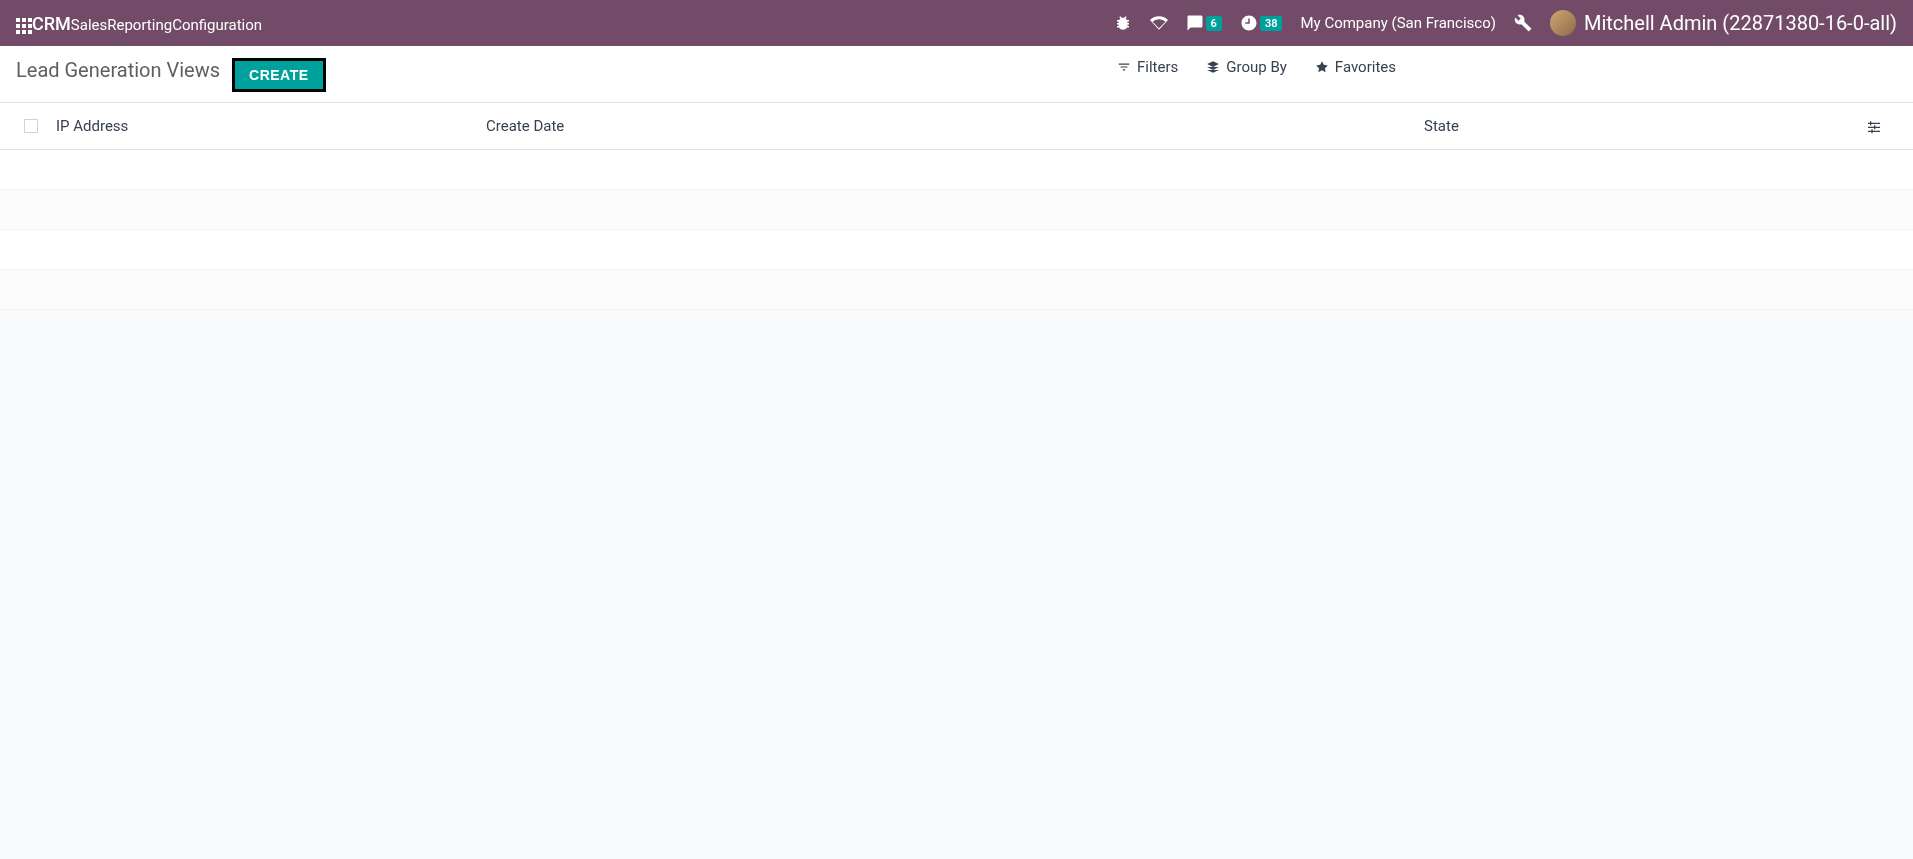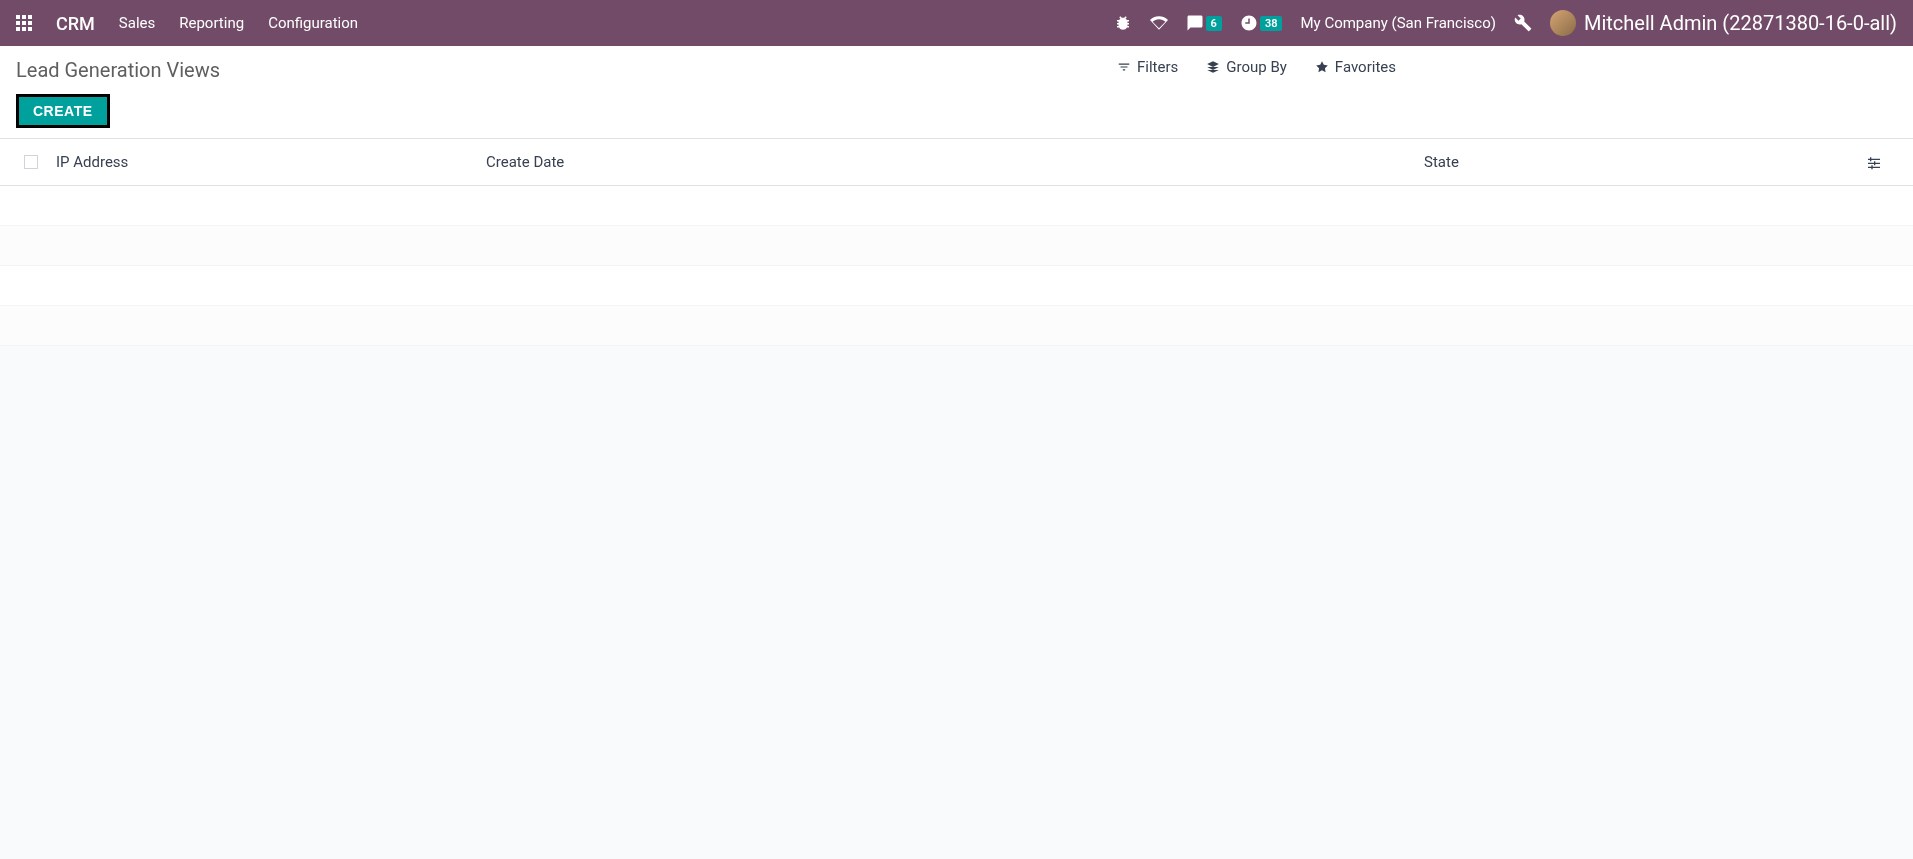--- a/index.html
+++ b/index.html
@@ -1,33 +1,33 @@
 <!DOCTYPE html>
 <html><head>
 <meta charset="utf-8">
 <style>
 * { box-sizing: border-box; margin: 0; padding: 0; }
 body { font-family: -apple-system, BlinkMacSystemFont, "Segoe UI", Roboto, "Helvetica Neue", Arial, sans-serif; font-size: 14px; color: #374151; background: #f9fafb; }
 .navbar { background: #714B67; color: #fff; display: flex; align-items: center; height: 46px; padding: 0 16px; gap: 20px; }
-.navbar-left { display: flex; align-items: center; gap: 24px; }
+.navbar-left { display: flex; align-items: flex-end; }
 .navbar-right { display: flex; align-items: center; gap: 18px; margin-left: auto; }
 .apps-icon { display: grid; grid-template-columns: repeat(3, 4px); grid-template-rows: repeat(3, 4px); gap: 2px; cursor: pointer; }
 .apps-icon span { background: #fff; width: 4px; height: 4px; }
 .brand { font-size: 18px; font-weight: 500; color: #fff; cursor: pointer; }
 .nav-link { color: #fff; font-size: 15px; cursor: pointer; }
 .nav-icon { color: #fff; cursor: pointer; display: flex; align-items: center; position: relative; }
 .nav-icon svg { width: 18px; height: 18px; fill: #fff; }
 .badge { background: #00A09D; color: #fff; font-size: 11px; font-weight: 600; padding: 1px 5px; border-radius: 2px; margin-left: 2px; }
 .company-name { color: #fff; font-size: 15px; cursor: pointer; }
 .avatar { width: 26px; height: 26px; border-radius: 50%; background: linear-gradient(135deg, #d4a574, #8b6b47); display: inline-block; }
 .user-area { display: flex; align-items: center; gap: 8px; cursor: pointer; }
 .user-name { color: #fff; font-size: 20px; }
 
 .control-panel { background: #fff; padding: 12px 16px 10px 16px; display: flex; justify-content: space-between; border-bottom: 1px solid #dee2e6; }
-.cp-left { display: flex; flex-direction: column; gap: 12px; }
+.cp-left { display: flex; flex-direction: row; gap: 12px; }
 .breadcrumb { font-size: 20px; color: #5f5f5f; font-weight: 400; }
 .create-btn { background: #00A09D; color: #fff; border: 3px solid #000; padding: 6px 14px; font-size: 14px; font-weight: 600; cursor: pointer; letter-spacing: 0.5px; align-self: flex-start; }
 .cp-right { flex: 1; max-width: 780px; display: flex; flex-direction: column; gap: 12px; }
 .search-row { display: flex; align-items: center; border-bottom: 1px solid #ced4da; padding: 4px 0; }
 .search-input { flex: 1; border: none; outline: none; font-size: 15px; padding: 4px 0; background: transparent; }
 .search-input::placeholder { color: #9ca3af; }
 .search-icon svg { width: 18px; height: 18px; stroke: #5f5f5f; fill: none; stroke-width: 2; cursor: pointer; }
 .filter-row { display: flex; gap: 28px; align-items: center; }
 .filter-item { display: flex; align-items: center; gap: 6px; color: #374151; font-size: 15px; cursor: pointer; }
 .filter-item svg { width: 14px; height: 14px; fill: #374151; }

